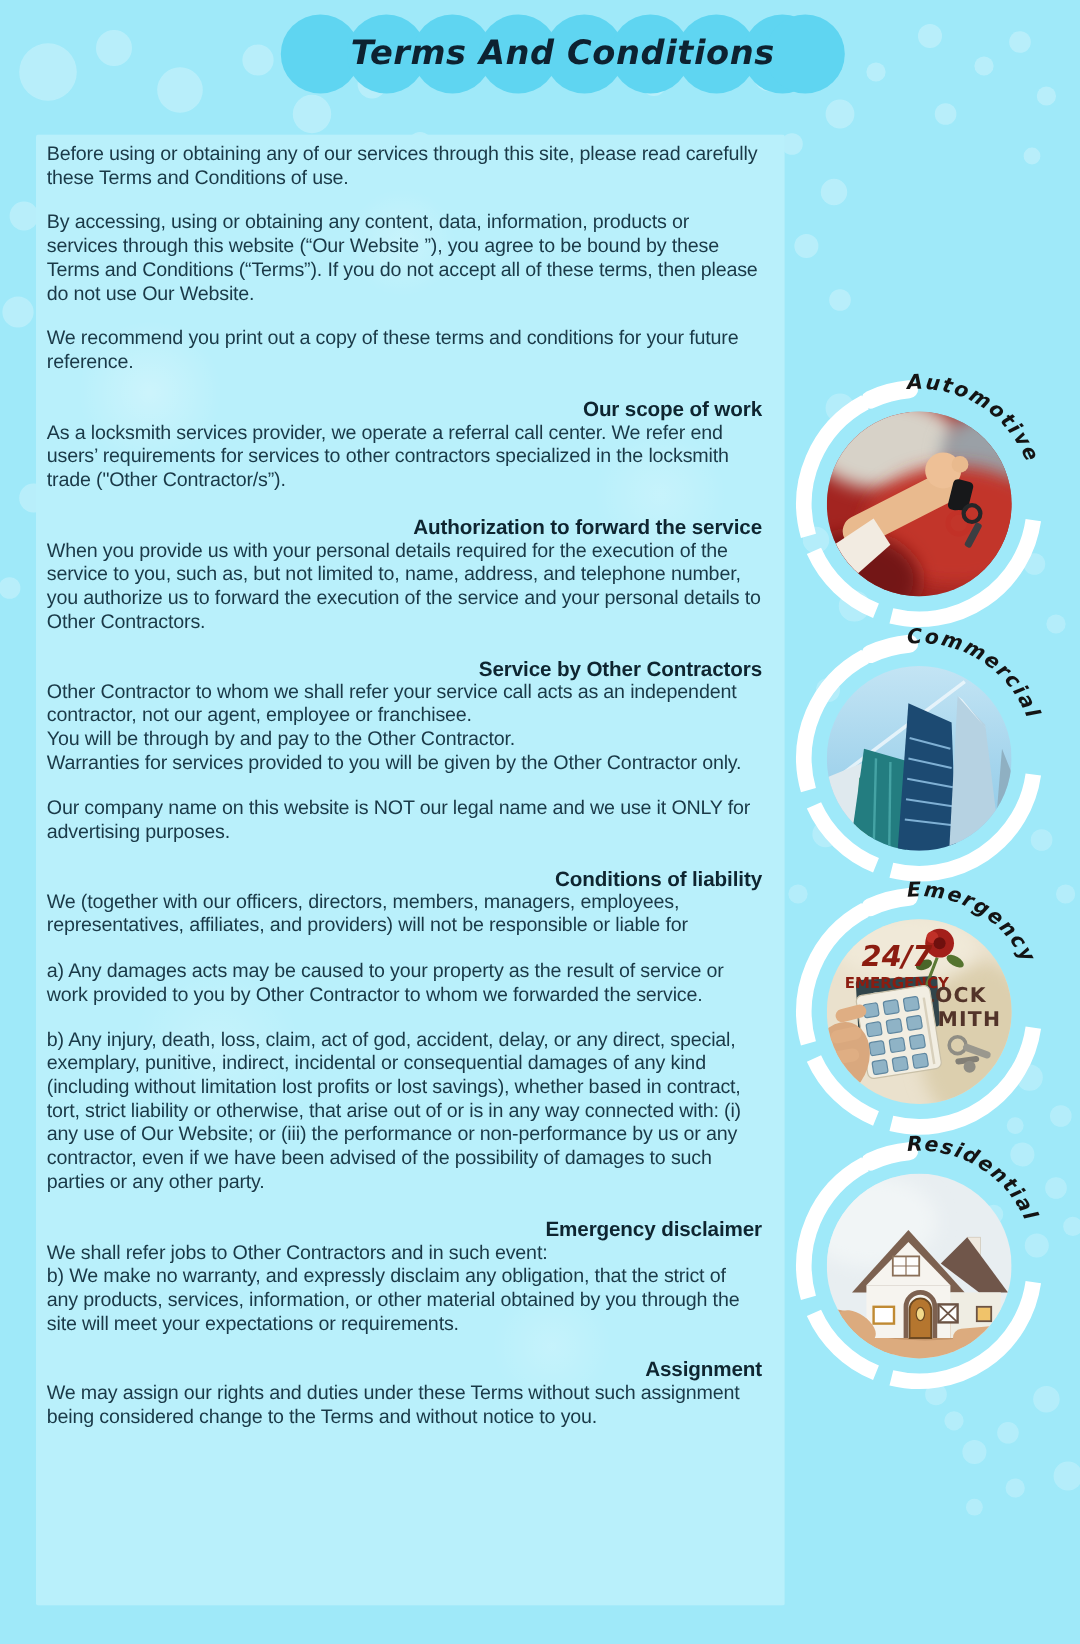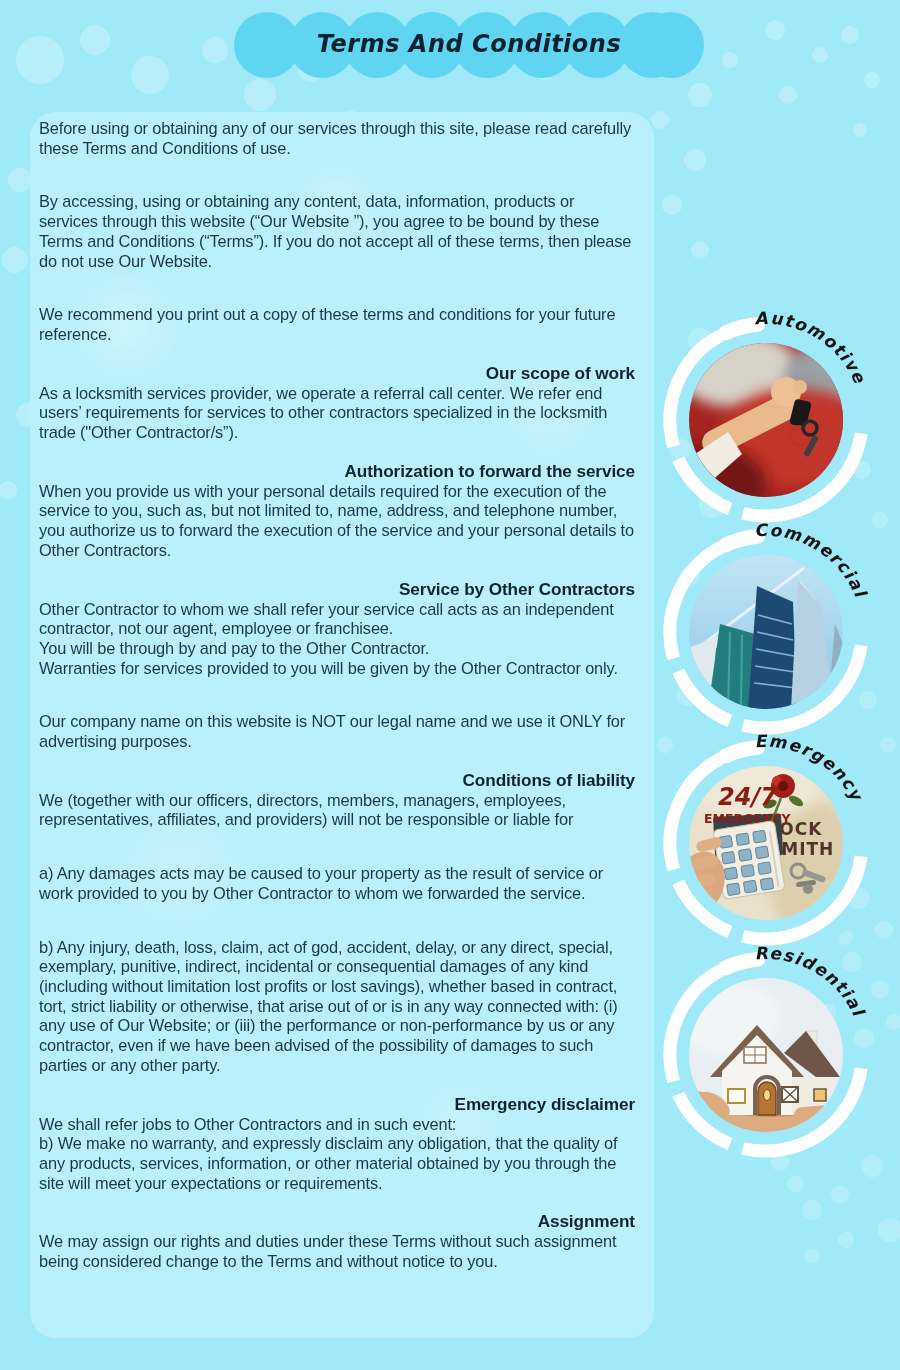--- a/index.html
+++ b/index.html
@@ -8,47 +8,47 @@
     background:#9fe9f9;
     font-family:"Liberation Sans", sans-serif;
   }
   .bubbles { position:absolute; left:0; top:0; }
   
   .cloud-wrap { position:absolute; left:232px; top:11px; width:474px; height:68px; }
   .cloud-wrap svg { position:absolute; left:0; top:0; }
   .cloud-title {
     position:absolute; left:0; top:0; width:474px; height:68px; line-height:66px;
     text-align:center; font-family:"DejaVu Sans", sans-serif;
-    font-style:italic; font-weight:700; font-size:24px; letter-spacing:0.5px;
+    font-style:italic; font-weight:700; font-size:28px; letter-spacing:0.5px;
     color:#0d2231;
   }
   
   .panel {
     position:absolute; left:30px; top:112px; width:624px; height:1226px;
-    border-radius:26px;
+    border-radius:2px;
     background-image:
       radial-gradient(circle 60px at 95px 215px,  rgba(255,255,255,.28), transparent),
       radial-gradient(circle 45px at 305px 90px,  rgba(255,255,255,.22), transparent),
       radial-gradient(circle 55px at 520px 300px, rgba(255,255,255,.20), transparent),
       radial-gradient(circle 70px at 150px 760px, rgba(255,255,255,.18), transparent),
       radial-gradient(circle 50px at 430px 1010px,rgba(255,255,255,.18), transparent);
     background-color:#b9f0fb;
   }
   .content {
     position:absolute; left:9px; top:7px; width:596px;
     color:#1a3947; font-size:16.4px; line-height:19.7px; letter-spacing:-0.15px;
   }
   .content p { margin:0; }
   .content h3 {
     margin:0 0 1px 0; font-size:17.2px; line-height:20px;
     color:#0e2530; font-weight:bold; letter-spacing:-0.1px;text-align:right;
   }
   .content section { margin-top:18px; }
   .content section:first-child { margin-top:0; }
-  .content .group { margin-top:34px; }
+  .content .group { margin-top:18px; }
   .content .group:first-of-type { margin-top:0; }
   .content h3 + .group { margin-top:0; }
   
   .badge { position:absolute; width:220px; height:226px; }
   .ring  { fill:none; stroke:#ffffff; stroke-width:13; }
   .swoosh{ fill:none; stroke:#ffffff; stroke-width:15; stroke-linecap:round; }
   .badge-label {
     font-family:"DejaVu Sans", sans-serif; font-style:italic; font-weight:700;
     font-size:17px; letter-spacing:1.5px; fill:#141414;
   }
@@ -190,21 +190,21 @@
             <p>a) Any damages acts may be caused to your property as the result of service or work provided to you by Other Contractor to whom we forwarded the service.</p>
           </div>
           <div class="group">
             <p>b) Any injury, death, loss, claim, act of god, accident, delay, or any direct, special, exemplary, punitive, indirect, incidental or consequential damages of any kind (including without limitation lost profits or lost savings), whether based in contract, tort, strict liability or otherwise, that arise out of or is in any way connected with: (i) any use of Our Website; or (iii) the performance or non-performance by us or any contractor, even if we have been advised of the possibility of damages to such parties or any other party.</p>
           </div>
         </section>
         <section>
           <h3>Emergency disclaimer</h3>
           <div class="group">
             <p>We shall refer jobs to Other Contractors and in such event:</p>
-            <p>b) We make no warranty, and expressly disclaim any obligation, that the quality of any products, services, information, or other material obtained by you through the site will meet your expectations or requirements.</p>
+            <p>b) We make no warranty, and expressly disclaim any obligation, that the strict of any products, services, information, or other material obtained by you through the site will meet your expectations or requirements.</p>
           </div>
         </section>
         <section>
           <h3>Assignment</h3>
           <div class="group">
             <p>We may assign our rights and duties under these Terms without such assignment being considered change to the Terms and without notice to you.</p>
           </div>
         </section>
       </div>
   </div>

